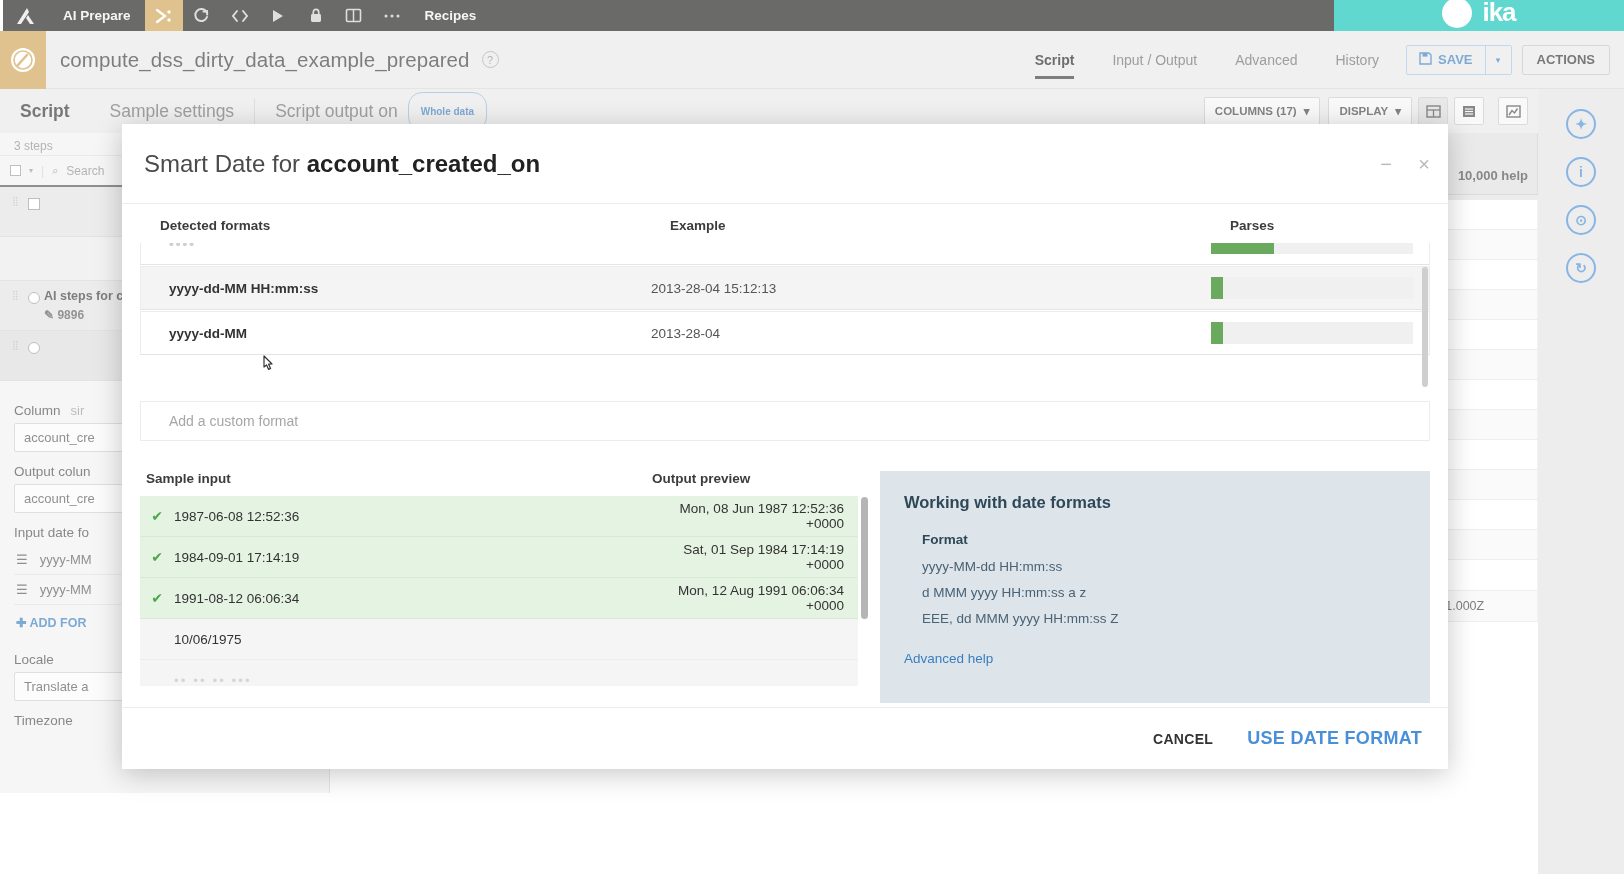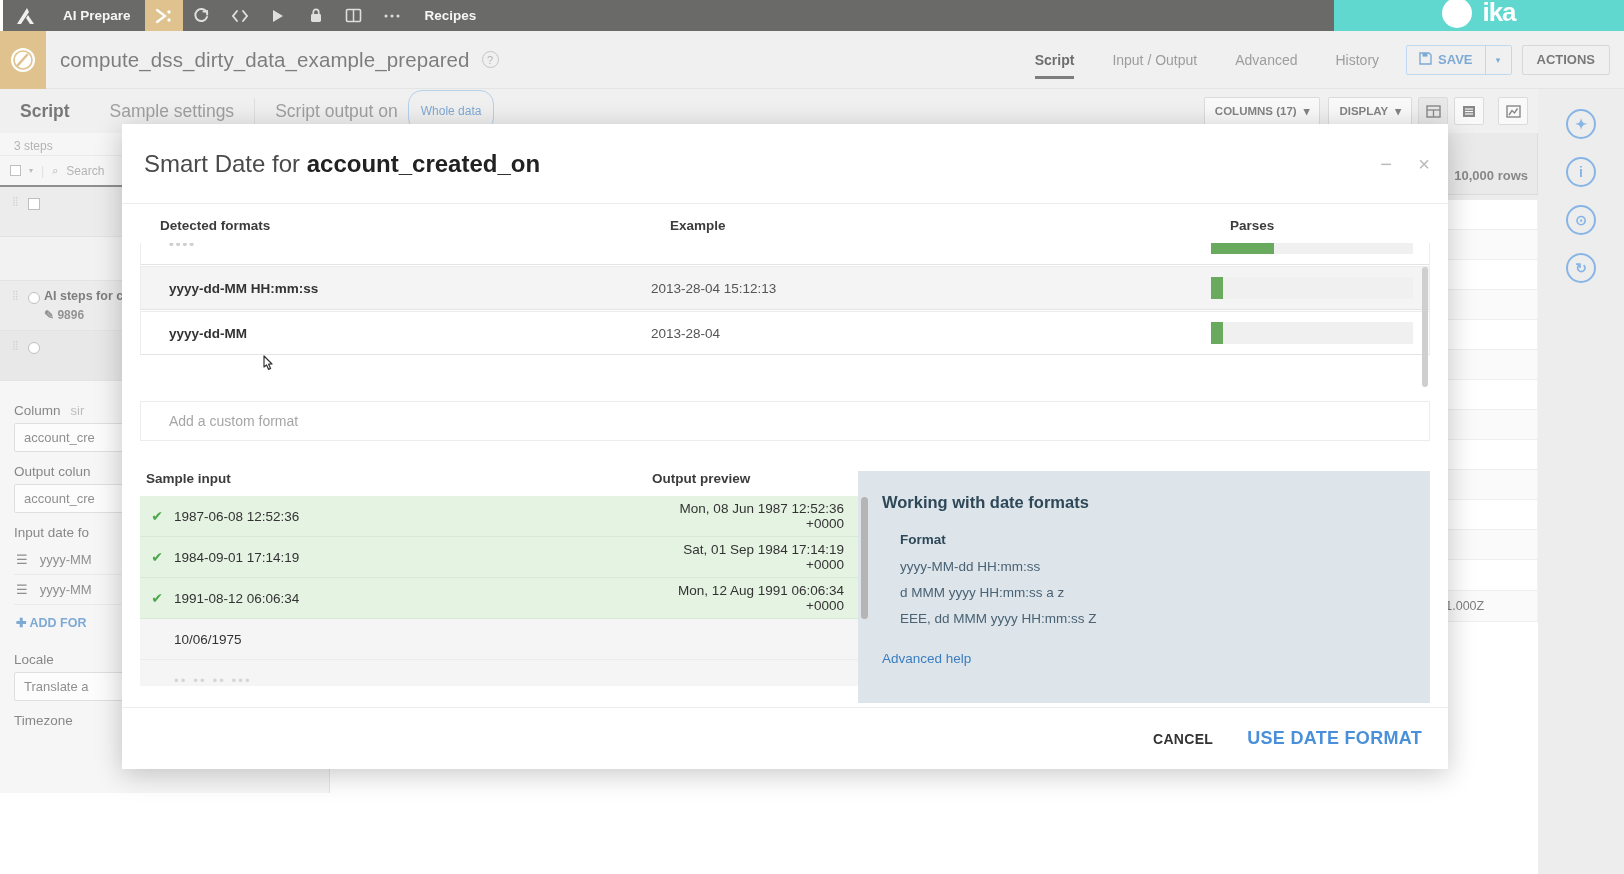--- a/index.html
+++ b/index.html
@@ -92,21 +92,21 @@
   
   .script-bar {
     position: absolute; left: 0; top: 89px; width: 1624px; height: 44px;
     background: #e8e8e8; display: flex; align-items: center;
   }
   .sbtab { font-size: 17.5px; color: #6e6e6e; padding: 0 20px; }
   .sbtab.strong { color: #333; font-weight: bold; }
   .sbdiv { width: 1px; height: 26px; background: #cfcfcf; }
   .whole-data {
     border: 1px solid #8fb8de; border-radius: 14px; padding: 13px 12px;
-    color: #3b7dbf; font-size: 12px; font-weight: normal; margin-left: 10px;
+    color: #3b7dbf; font-size: 10px; font-weight: bold; margin-left: 10px;
   }
   .sb-spacer { flex: 1; }
   .tb-btn {
     height: 28px; border: 1px solid #c9c9c9; background: #f6f6f6; border-radius: 2px;
     padding: 0 10px; display: flex; align-items: center; gap: 7px;
     font-size: 11.5px; font-weight: bold; color: #444; margin-left: 8px;
   }
   .tb-icon {
     width: 30px; height: 28px; border: 1px solid #c9c9c9; background: #f6f6f6;
     border-radius: 2px; margin-left: 6px; display: flex; align-items: center; justify-content: center;
@@ -231,21 +231,21 @@
     background: #cfcfcf; border-radius: 3px;
   }
 
   .custom-fmt {
     height: 40px; border: 1px solid #ececec; margin-top: 6px;
     display: flex; align-items: center; padding-left: 28px;
     font-size: 14px; color: #a6a6a6;
   }
 
   .lower {
-    display: flex; margin-top: 30px; position: relative;
+    display: flex; gap: 22px; margin-top: 30px; position: relative;
   }
   .sample-col { width: 718px; position: relative; }
   .sample-head {
     display: flex; font-size: 13.5px; font-weight: bold; color: #3c3c3c; padding: 0 6px 10px;
   }
   .sh-in { width: 506px; }
   .sh-out { flex: 1; }
   .sample-rows { position: relative; height: 190px; overflow: hidden; }
   .srow {
     display: flex; align-items: center; height: 41px; background: #e5f3e2;
@@ -599,21 +599,21 @@
           <div class="gr-cell" style="width:140px"></div>
           <div class="gr-cell" style="width:180px">83592</div>
           <div class="gr-cell" style="width:260px">299-038-2068x803</div>
           <div class="gr-cell" style="width:265px">gottlieb.nila@rolfson.info</div>
           <div class="gr-cell" style="width:145px">2003-10-15 00:05:01</div>
           <div class="gr-cell" style="flex:1">2003-10-15T00:05:01.000Z</div>
         </div>
       </div>
     </div>
 
-    <div class="rows-pill">10,000 rows</div>
+    <div class="rows-pill">10,000 help</div>
 
     <div class="right-rail">
       <div class="rail-icon" style="margin-top:10px">✦</div>
       <div class="rail-icon">i</div>
       <div class="rail-icon">⊙</div>
       <div class="rail-icon">↻</div>
     </div>
   </div>
 
   <div class="scrim"></div>

